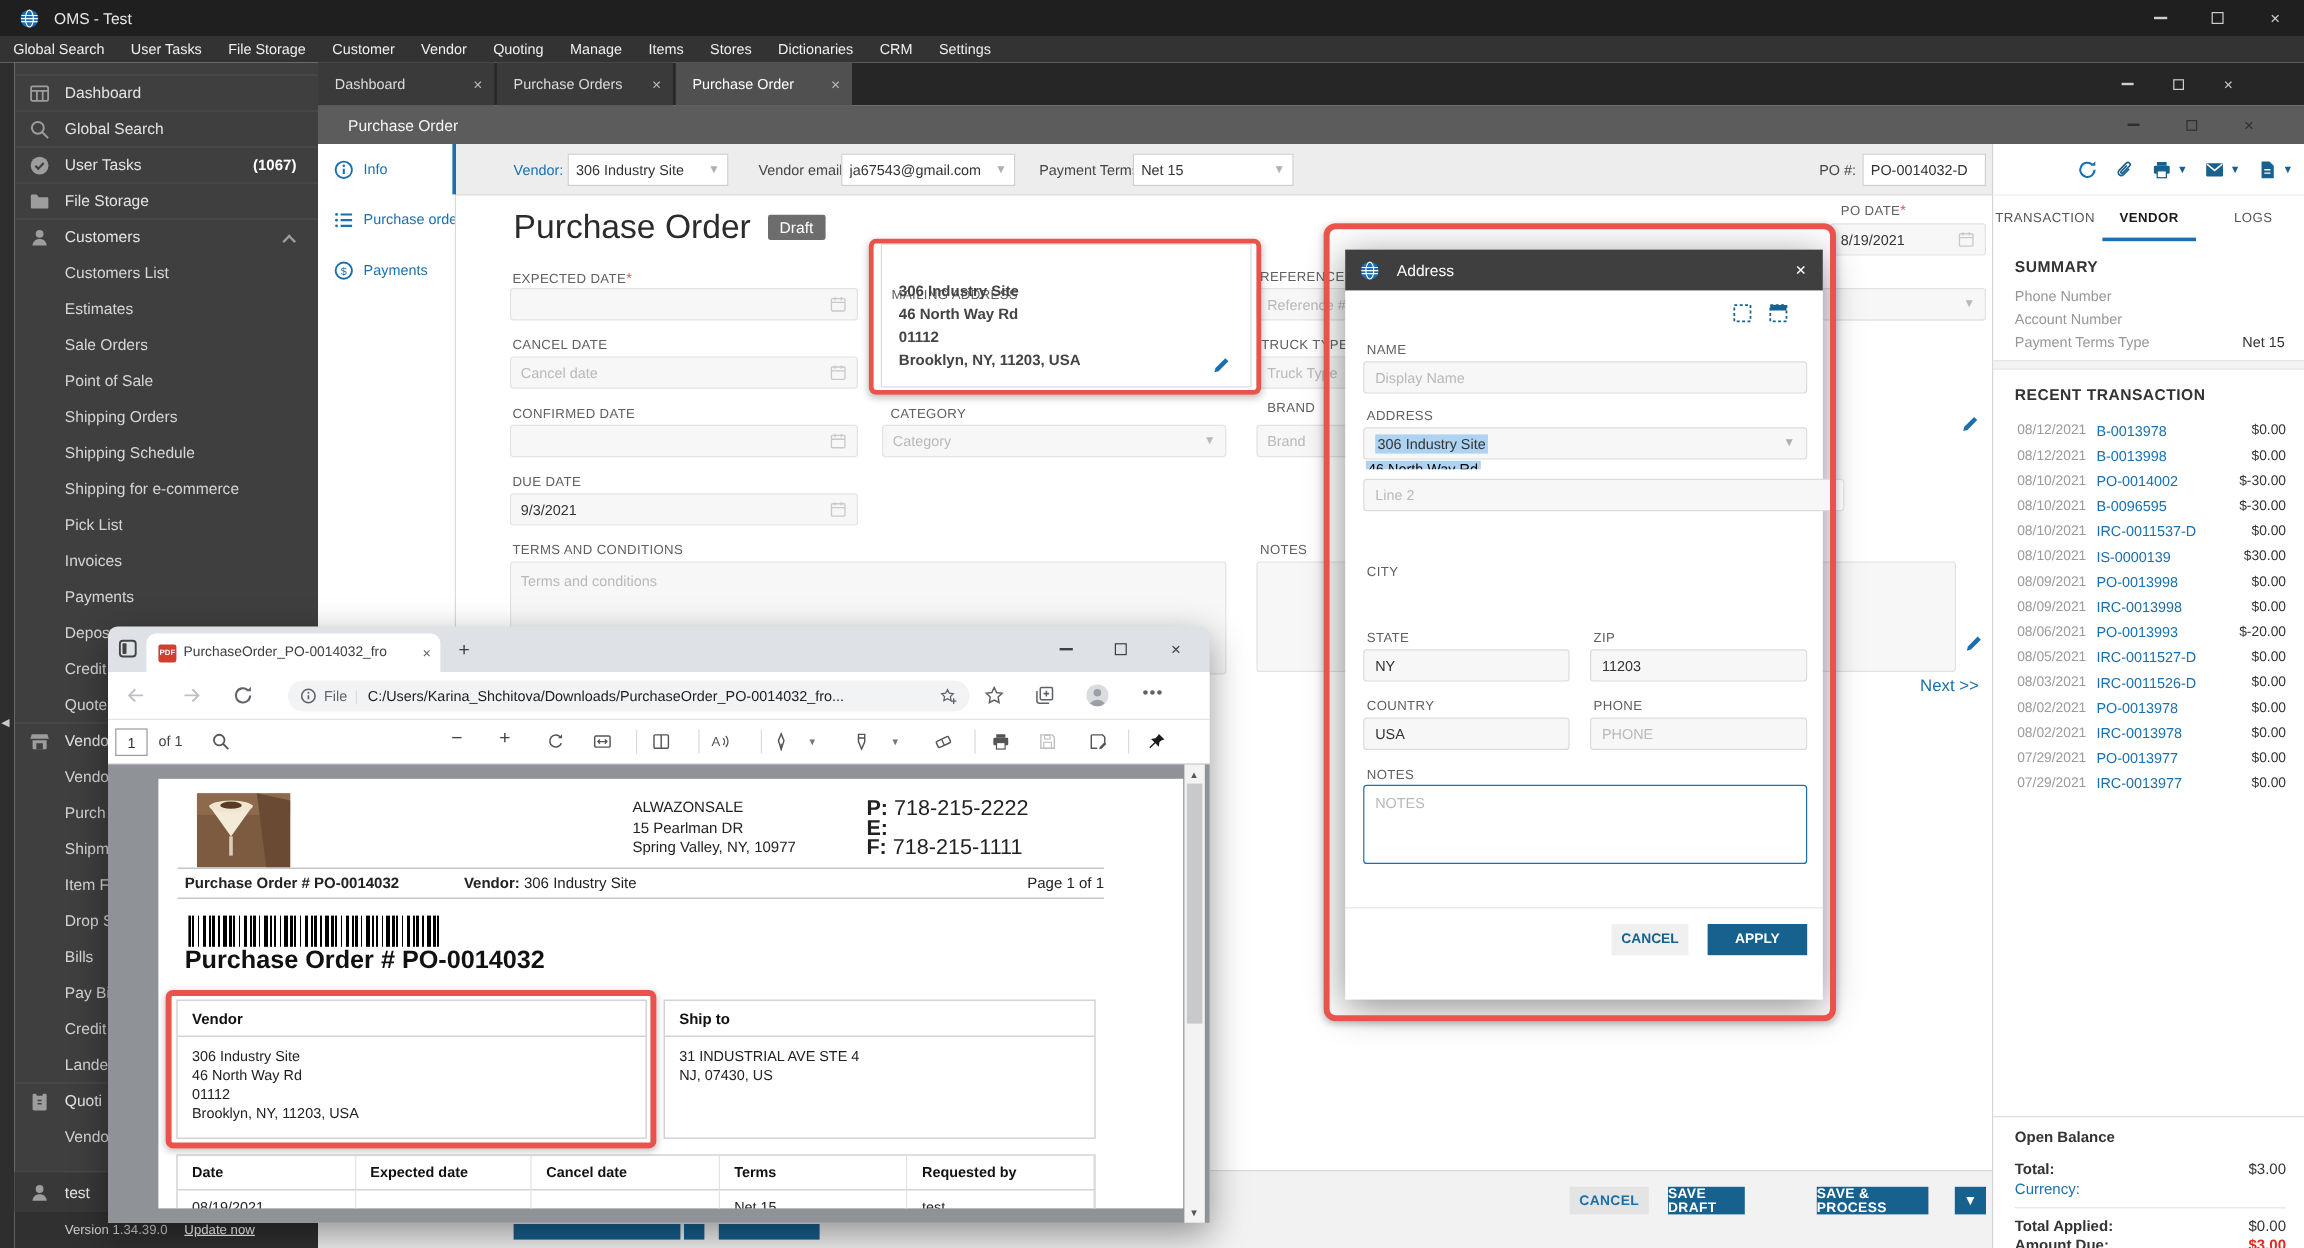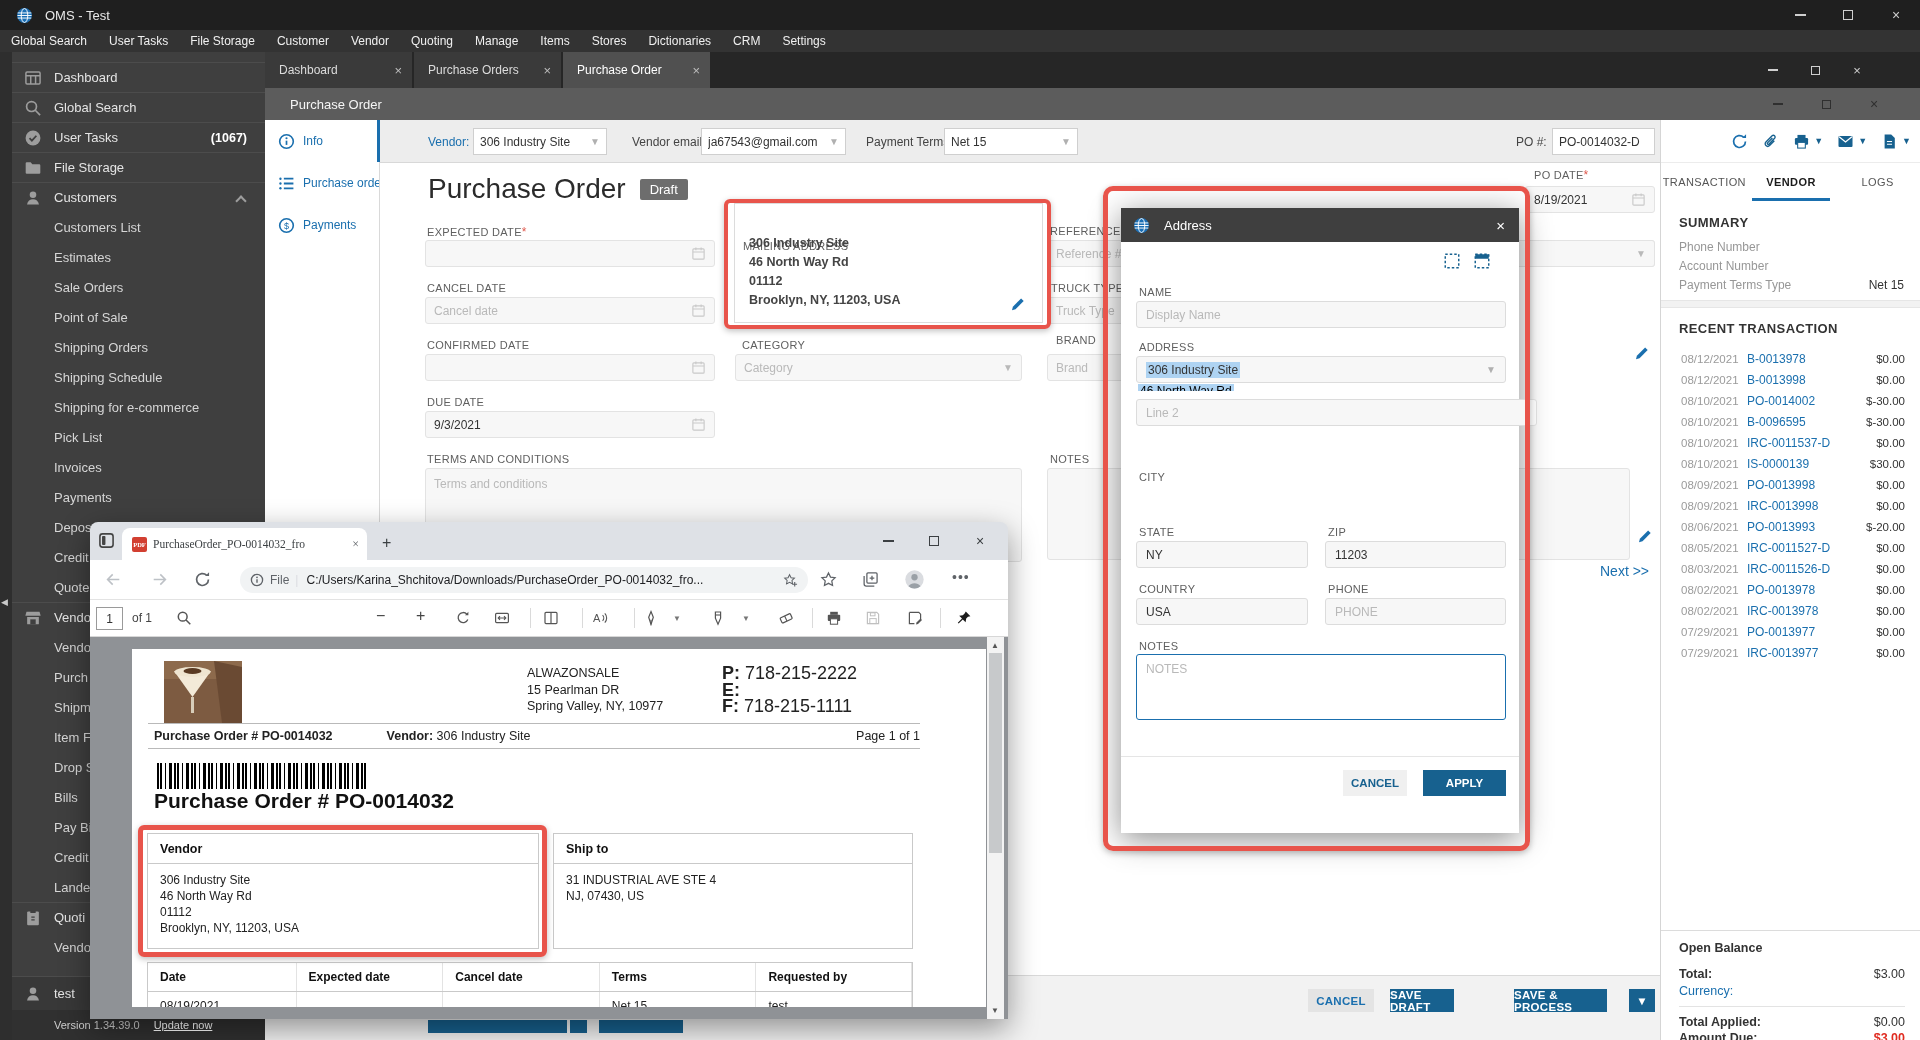--- a/index.html
+++ b/index.html
@@ -117,21 +117,21 @@
   .btn { position:absolute; top:13px; height:23px; display:flex; align-items:center; justify-content:center;
     font-size:11.5px; font-weight:bold; letter-spacing:.3px; }
   .btn.light { background:#e4e4e4; color:#1a6fae; }
   .btn.blue { background:#17618f; color:#fff; }
   .sliver { position:absolute; background:#17618f; }
 
   
   #browser { left:90px; top:522px; width:918px; height:497px; background:#dee1e6; border-radius:8px 8px 0 0;
     box-shadow:0 10px 30px rgba(0,0,0,.4); z-index:30; }
   .bt-tab { position:absolute; left:32px; top:6px; width:245px; height:32px; background:#fff;
-    border-radius:8px 8px 0 0; display:flex; align-items:center; padding:0 8px 0 10px;font-family:Liberation Serif, serif; }
+    border-radius:8px 8px 0 0; display:flex; align-items:center; padding:0 8px 0 10px; }
   .bt-tab .tt { font-size:11.5px; color:#3c4043; flex:1; white-space:n owrap; overflow:hidden; white-space:nowrap; }
   .pdfbadge { width:15px; height:15px; background:#d23f31; color:#fff; border-radius:2px; font-size:6.5px;
     font-weight:bold; display:flex; align-items:center; justify-content:center; margin-right:6px; flex:0 0 15px; }
   .b-navbar { position:absolute; left:0; top:38px; width:918px; height:40px; background:#fff; border-bottom:1px solid #e3e3e3; }
   .b-ic { position:absolute; width:17px; height:17px; color:#5f6368; }
   .urlpill { position:absolute; left:150px; top:7px; width:568px; height:26px; background:#f1f3f4; border-radius:13px;
     display:flex; align-items:center; font-size:12px; color:#202124; padding:0 10px 0 10px; }
   .urlpill .seg { color:#5f6368; margin:0 6px; }
   .b-toolbar { position:absolute; left:0; top:78px; width:918px; height:37px; background:#fff;
     border-bottom:1px solid #d7d7d7; }

